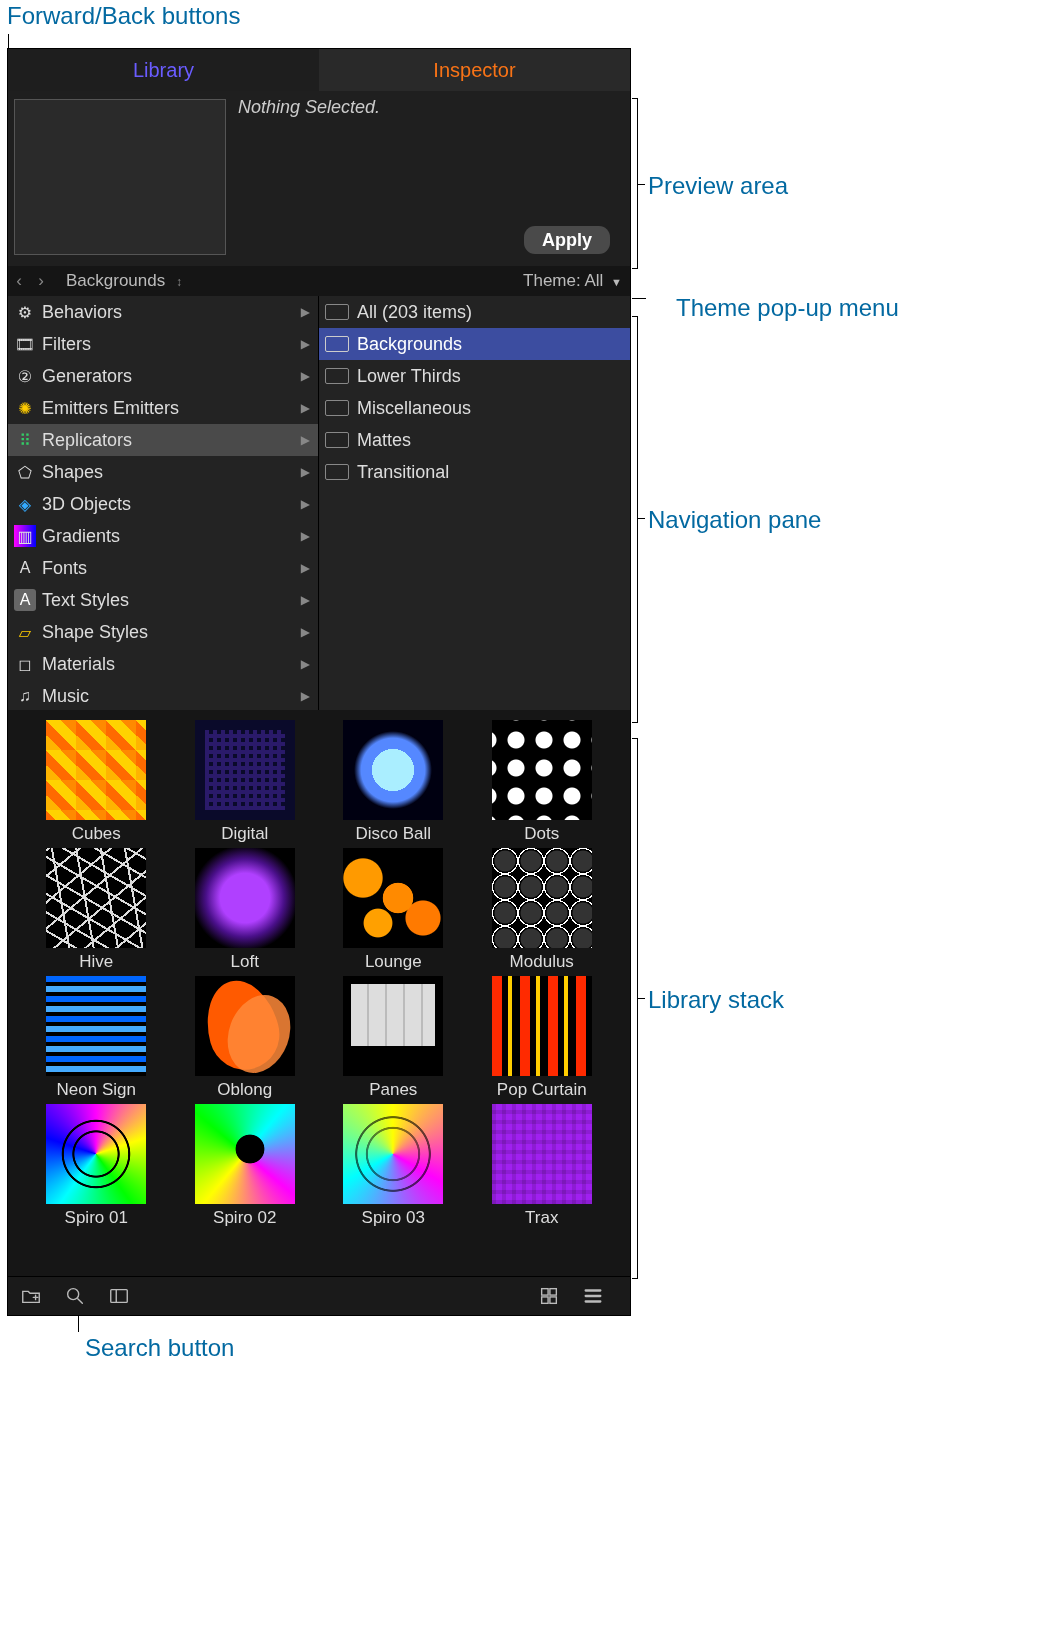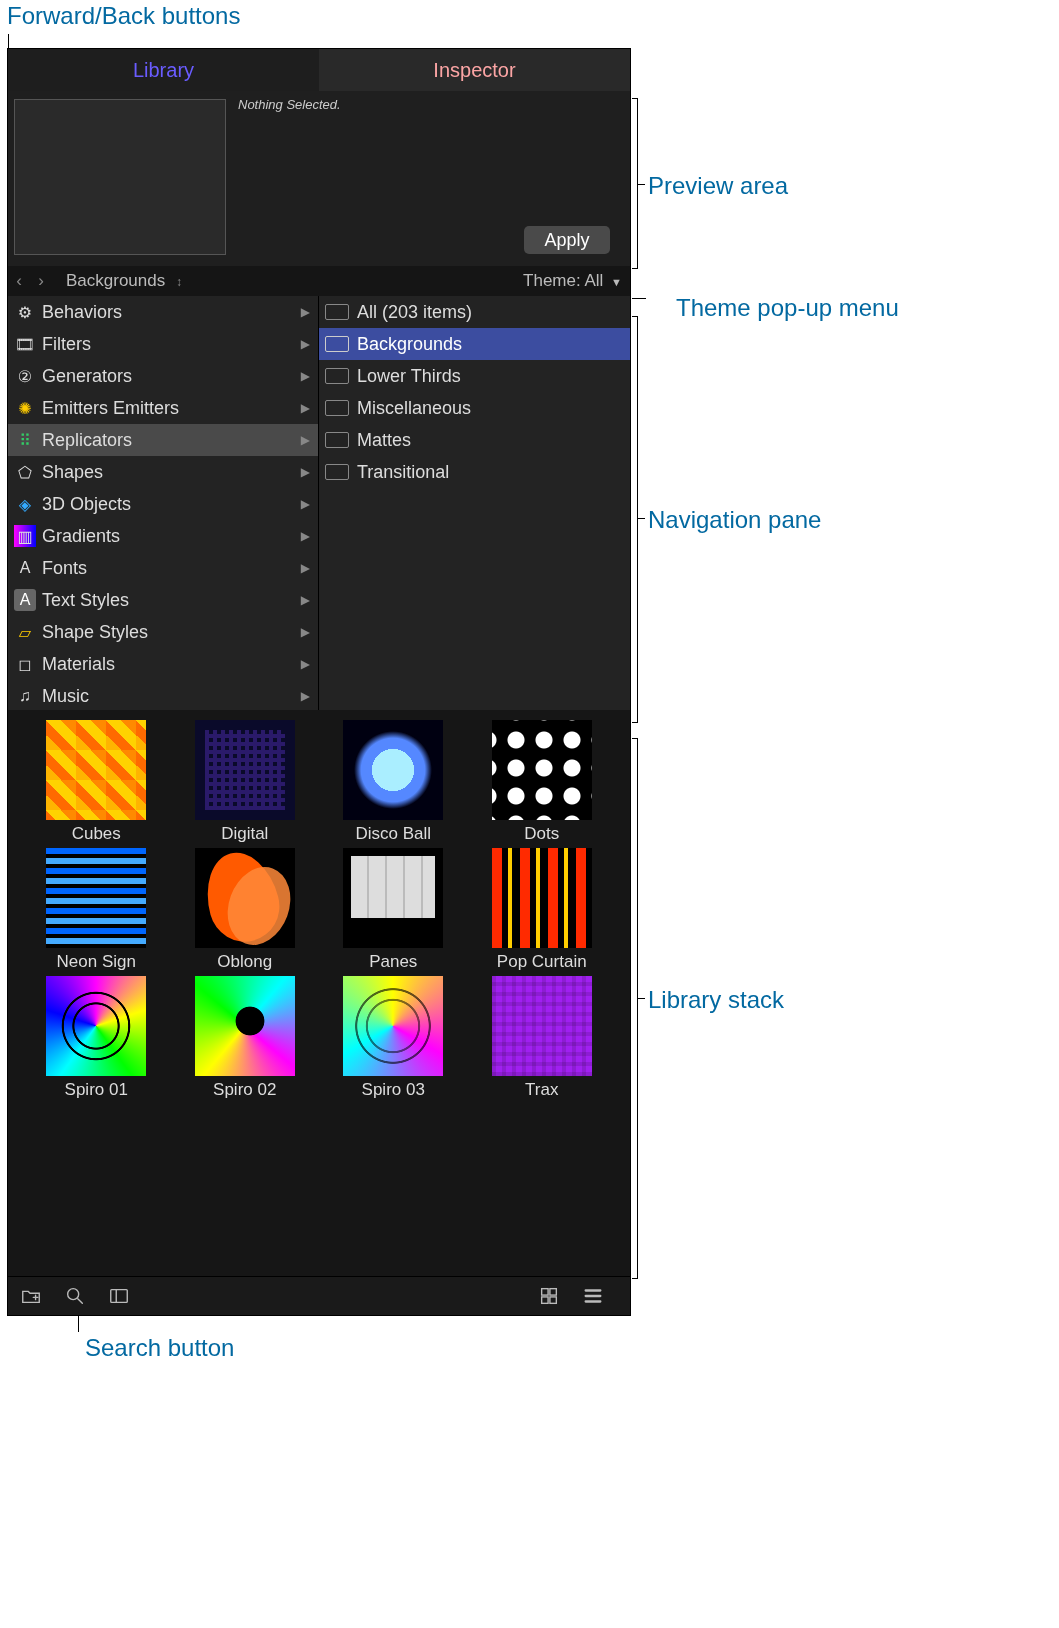--- a/index.html
+++ b/index.html
@@ -3,25 +3,25 @@
 <meta charset="utf-8">
 <style>
 html,body{margin:0;padding:0;background:#fff;font-family:-apple-system,Helvetica,Arial,sans-serif;font-size:15px;color:#ccc;}
 .wrap{position:relative;width:1059px;height:1628px;}
 .callout{position:absolute;color:#0369a1;font-size:24px;}
 .leader{position:absolute;background:#000;}
 .panel{position:absolute;left:7px;top:48px;width:624px;height:1268px;background:#1b1b1b;border:1px solid #000;box-sizing:border-box;overflow:hidden;}
 .tabs{display:flex;height:42px;}
 .tab{flex:1;display:flex;align-items:center;justify-content:center;font-size:20px;cursor:pointer;text-align:center;}
 .tab.active{color:#6a5cff;background:#1e1e1e;}
-.tab.inactive{color:#fca5a5;background:#292929;}
+.tab.inactive{color:#f97316;background:#292929;}
 .preview{height:175px;background:#1f1f1f;position:relative;}
 .thumb{position:absolute;left:6px;top:8px;width:210px;height:154px;border:1px solid #555;background:#2a2a2a;}
-.nothing{position:absolute;left:230px;top:6px;font-style:italic;color:#ccc;font-size:13px;}
-.apply{position:absolute;right:20px;bottom:12px;width:86px;height:28px;background:#4a4a4a;color:#fff;font-size:18px;border:none;border-radius:5px;cursor:pointer;}
+.nothing{position:absolute;left:230px;top:6px;font-style:italic;color:#ccc;font-size:18px;}
+.apply{position:absolute;right:20px;bottom:12px;width:86px;height:28px;background:#4a4a4a;color:#fff;font-size:18px;border:none;border-radius:11px;cursor:pointer;font-weight:bold;}
 .navbar{height:30px;background:#151515;display:flex;align-items:center;font-size:17px;color:#bbb;}
 .navbtn{width:22px;text-align:center;cursor:pointer;color:#888;}
 .path{margin-left:14px;cursor:pointer;}
 .sorticon{margin-left:6px;font-size:12px;color:#888;}
 .theme{margin-left:auto;margin-right:8px;cursor:pointer;}
 .chev{font-size:11px;margin-left:3px;}
 .columns{height:414px;display:flex;background:#232323;}
 .col{overflow:hidden;}
 .col.left{width:310px;border-right:1px solid #000;}
 .col.right{flex:1;}
@@ -234,20 +234,38 @@
             <div class="sw disco"></div>
             <div class="lbl">Disco Ball</div>
           </div>
           <div class="cell">
             <div class="sw dots"></div>
             <div class="lbl">Dots</div>
           </div>
         </div>
         <div class="grow">
           <div class="cell">
+            <div class="sw hive"></div>
+            <div class="lbl">Hive</div>
+          </div>
+          <div class="cell">
+            <div class="sw loft"></div>
+            <div class="lbl">Loft</div>
+          </div>
+          <div class="cell">
+            <div class="sw lounge"></div>
+            <div class="lbl">Lounge</div>
+          </div>
+          <div class="cell">
+            <div class="sw modulus"></div>
+            <div class="lbl">Modulus</div>
+          </div>
+        </div>
+        <div class="grow">
+          <div class="cell">
             <div class="sw neon"></div>
             <div class="lbl">Neon Sign</div>
           </div>
           <div class="cell">
             <div class="sw oblong"></div>
             <div class="lbl">Oblong</div>
           </div>
           <div class="cell">
             <div class="sw panes"></div>
             <div class="lbl">Panes</div>

